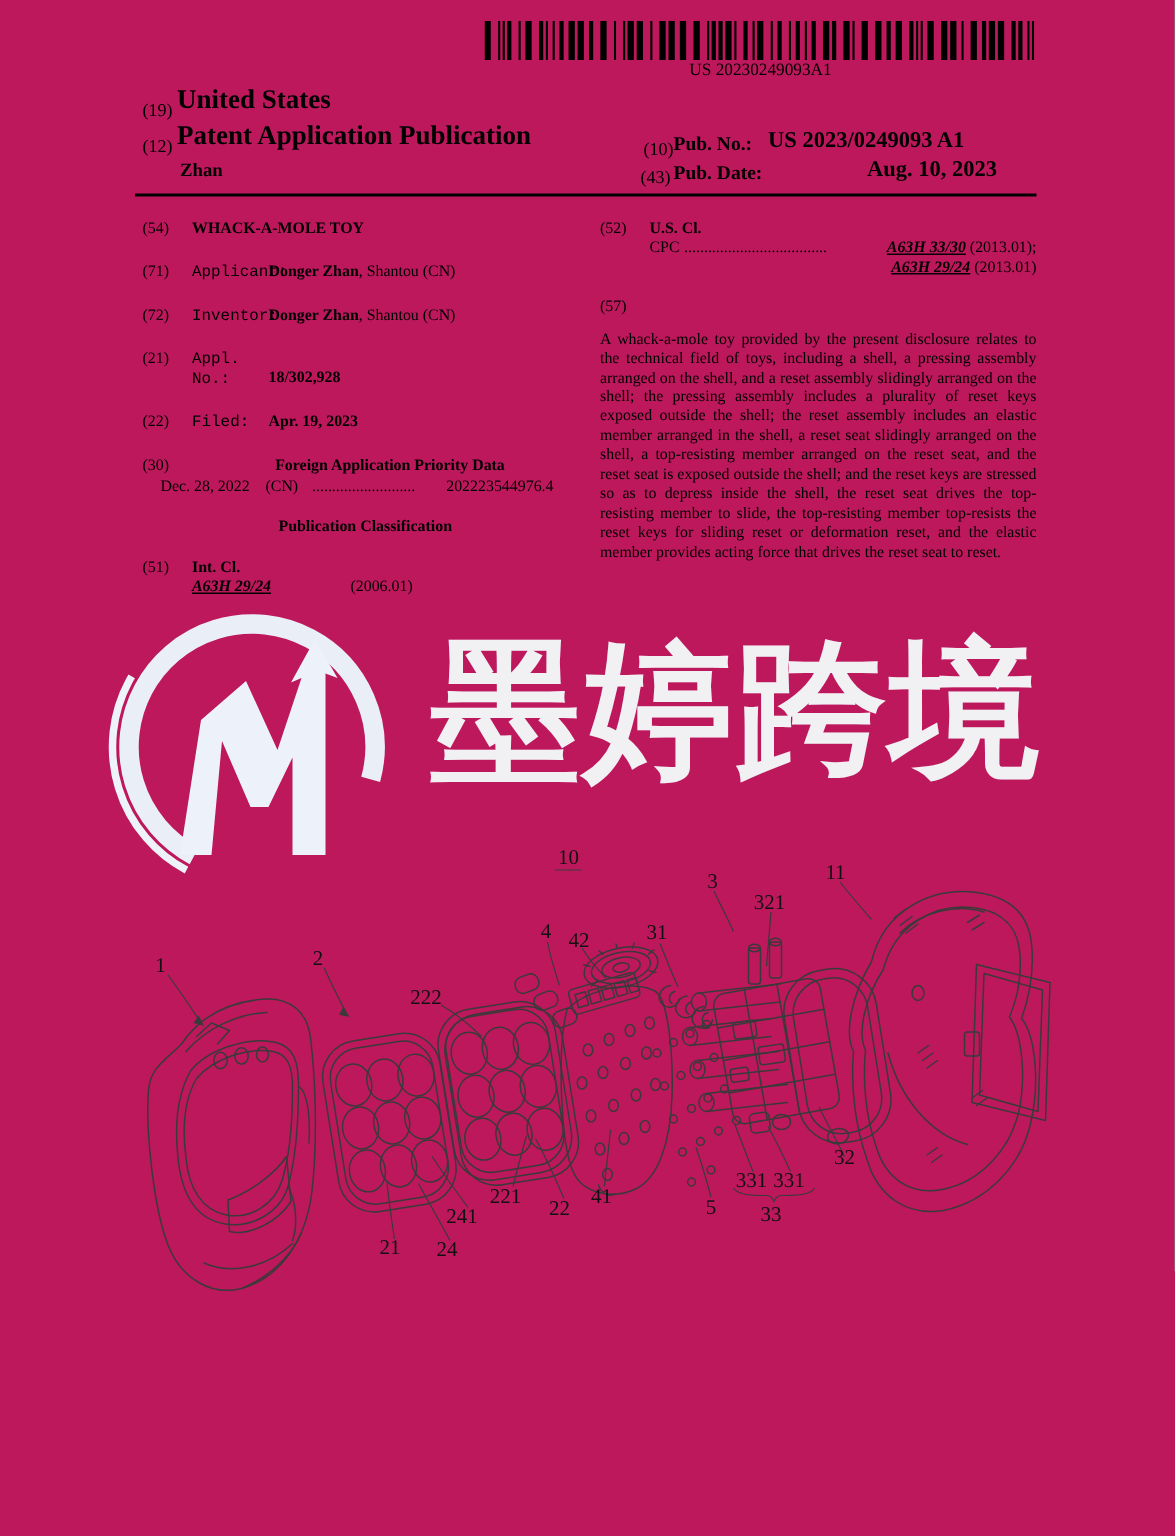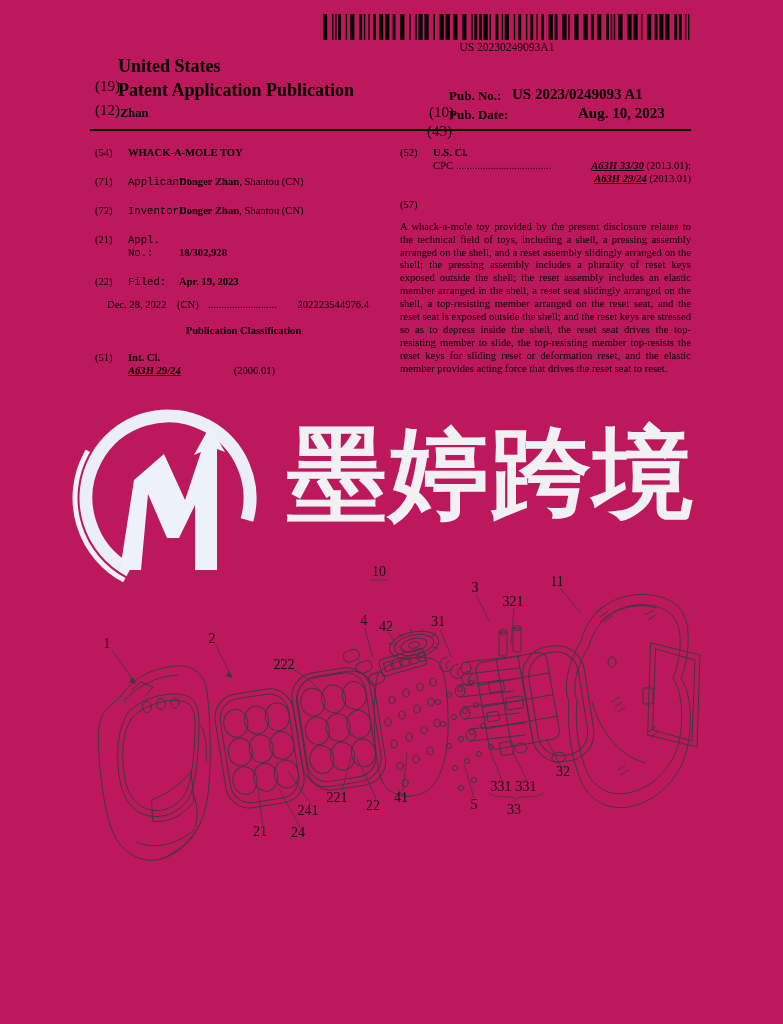--- a/index.html
+++ b/index.html
@@ -5,21 +5,21 @@
 <style>
   html,body { margin:0; padding:0; background:#888; }
   .page {
     position:relative; width:783px; height:1024px; margin:0 auto;
     background:#be185d; overflow:hidden;
     font-family:"Liberation Serif", serif; color:#000;
   }
   .abs { position:absolute; }
   .b { font-weight:bold; }
   .bi { font-weight:bold; font-style:italic;text-decoration:underline; }
-  .small-code { font-size:15px;margin-top:12px; }
+  .small-code { font-size:12px; }
 
   
   .wm-cn {
     position:absolute; left:287px; top:414px;
     font-family:"DejaVu Sans", sans-serif; font-weight:bold;
     font-size:100px; letter-spacing:2px; line-height:1.2;
     color:#f1f1f4; white-space:nowrap; user-select:none;
   }
 
   
@@ -171,20 +171,24 @@
       <span><span class="lab">Inventor:</span><span class="b">Donger Zhan</span><span>, Shantou (CN)</span></span>
     </div>
     <div class="row">
       <span class="code">(21)</span>
       <span><span class="lab">Appl. No.:</span><span class="b">18/302,928</span></span>
     </div>
     <div class="row">
       <span class="code">(22)</span>
       <span><span class="lab">Filed:</span><span class="b">Apr. 19, 2023</span></span>
     </div>
+    <div class="row" style="margin-bottom:8px;">
+      <span class="code">(30)</span>
+      <span class="center-head b">Foreign Application Priority Data</span>
+    </div>
     <div class="prio">
       <span class="pd">Dec. 28, 2022</span>
       <span class="pc">(CN)</span>
       <span class="dots">..........................</span>
       <span>202223544976.4</span>
     </div>
     <div class="pubclass">Publication Classification</div>
     <div class="row" style="margin-bottom:0;">
       <span class="code">(51)</span>
       <span class="b">Int. Cl.</span>

